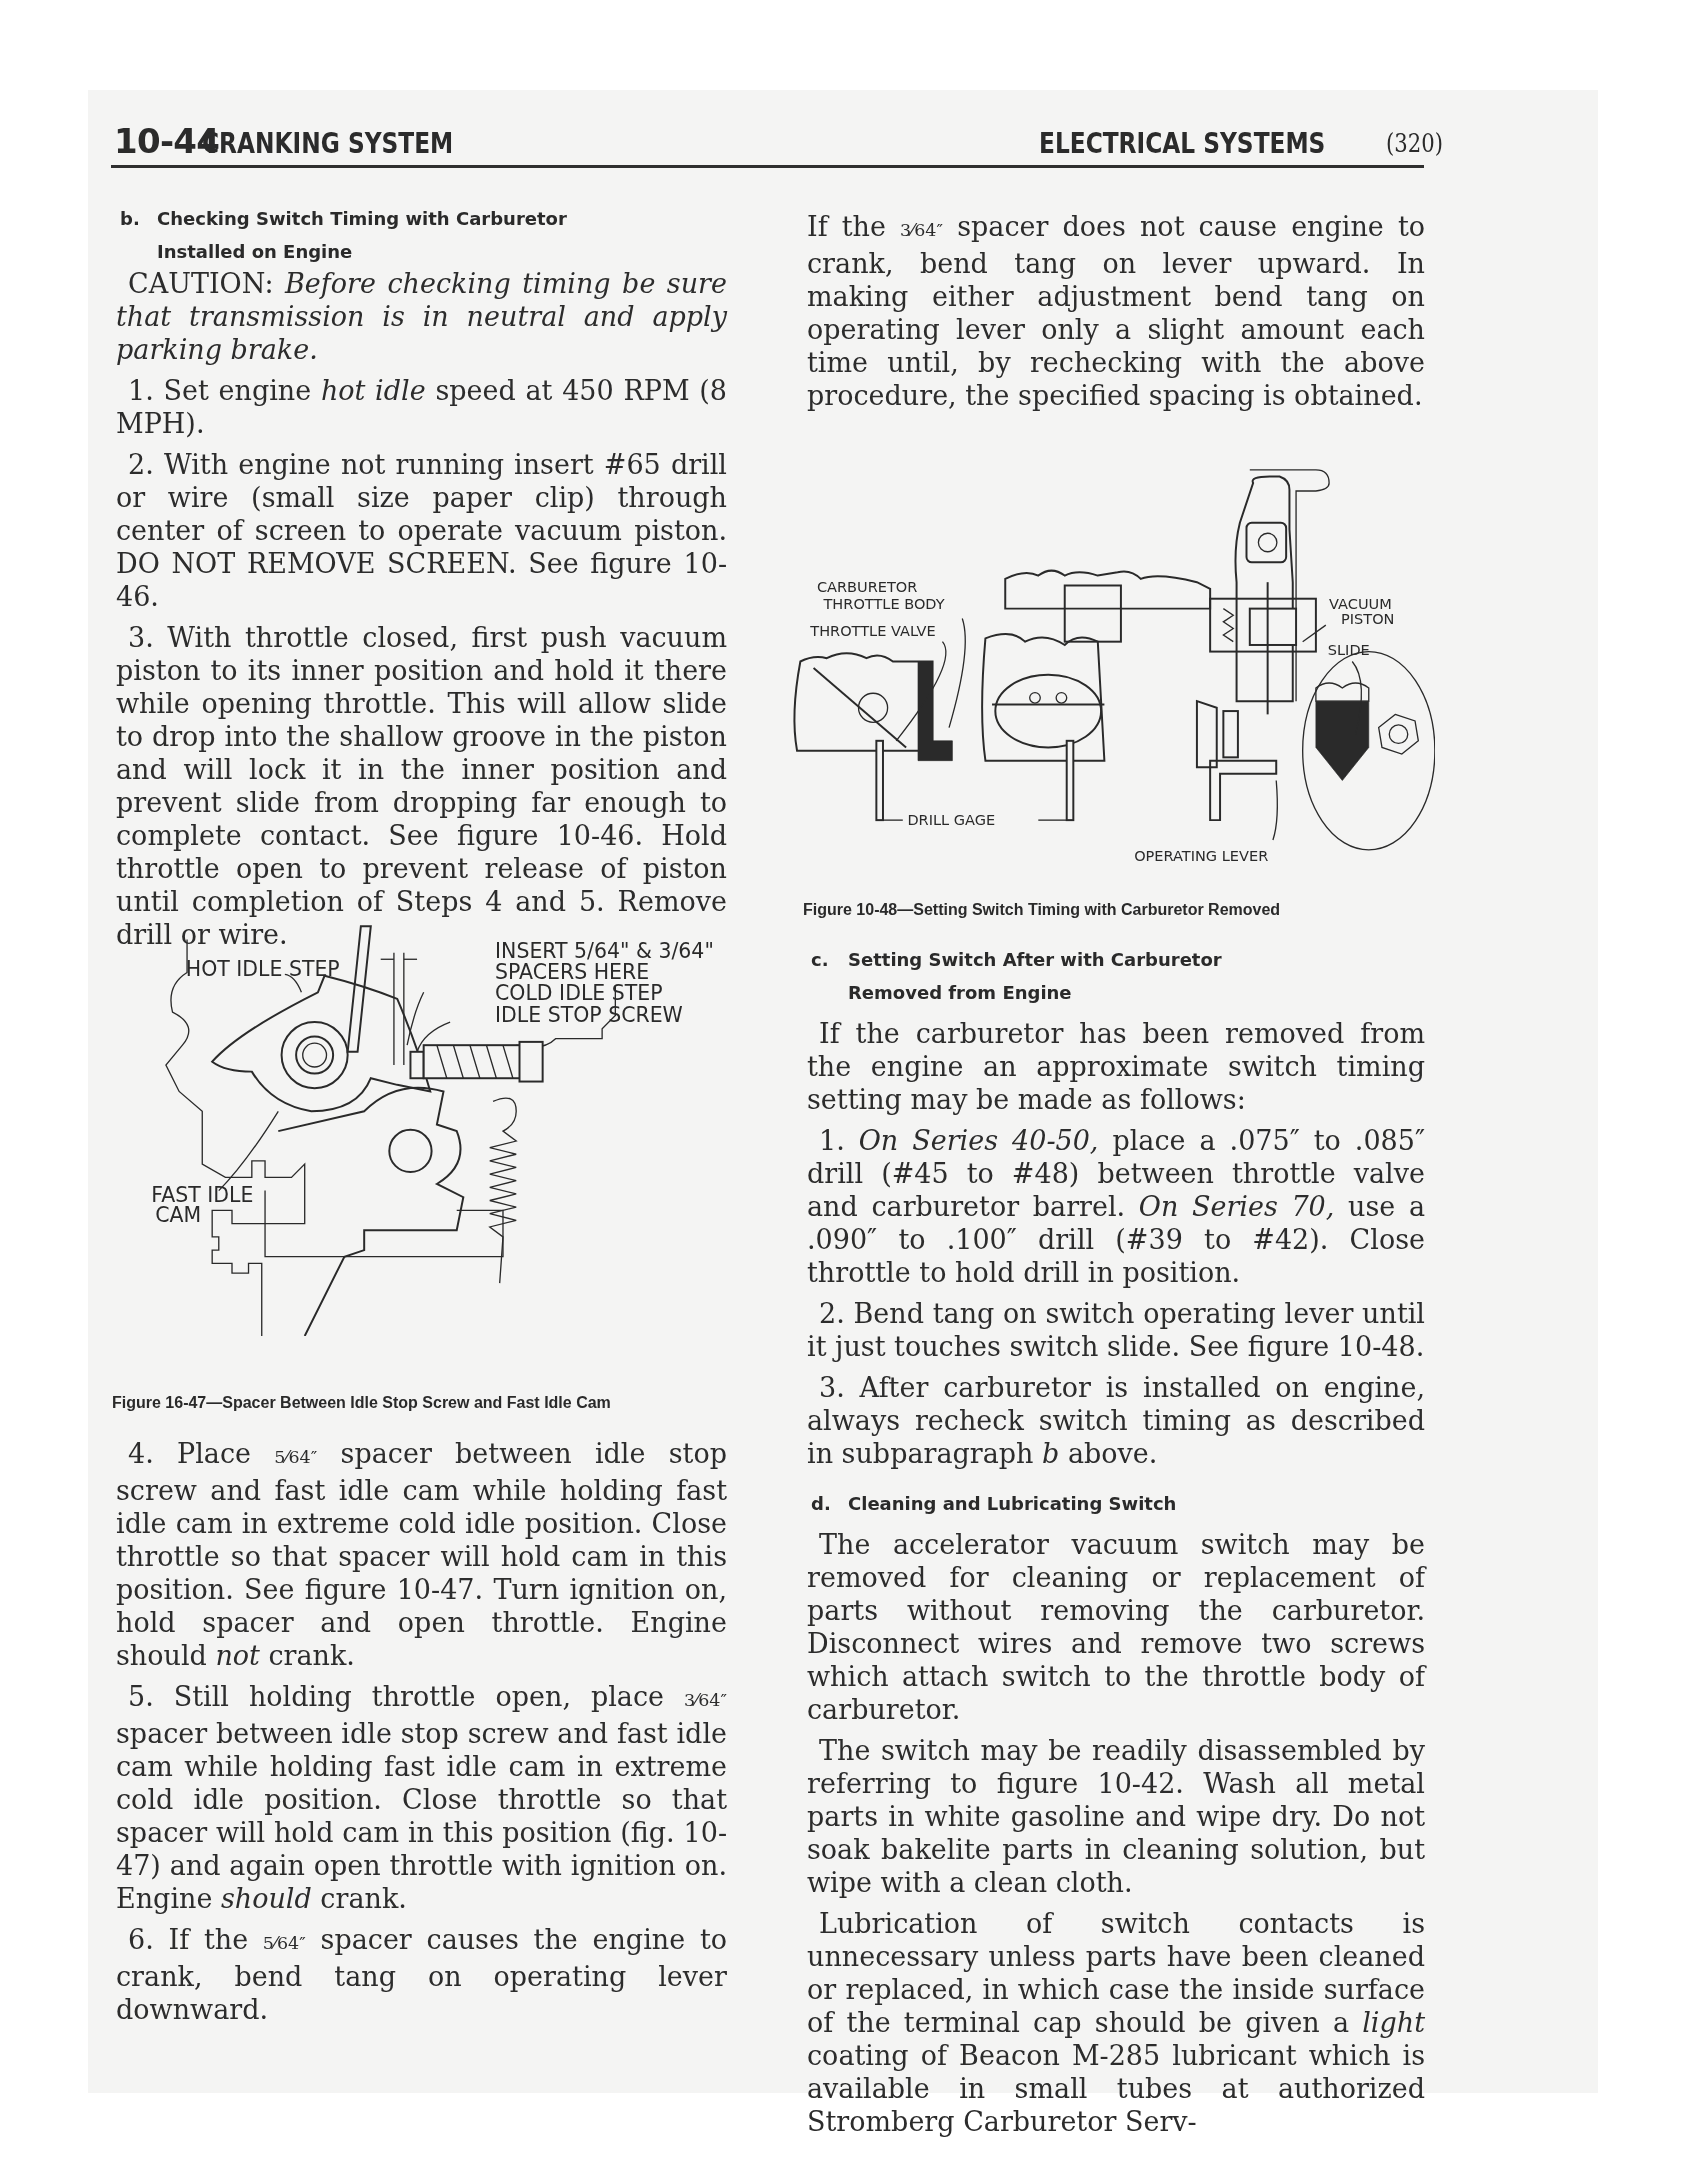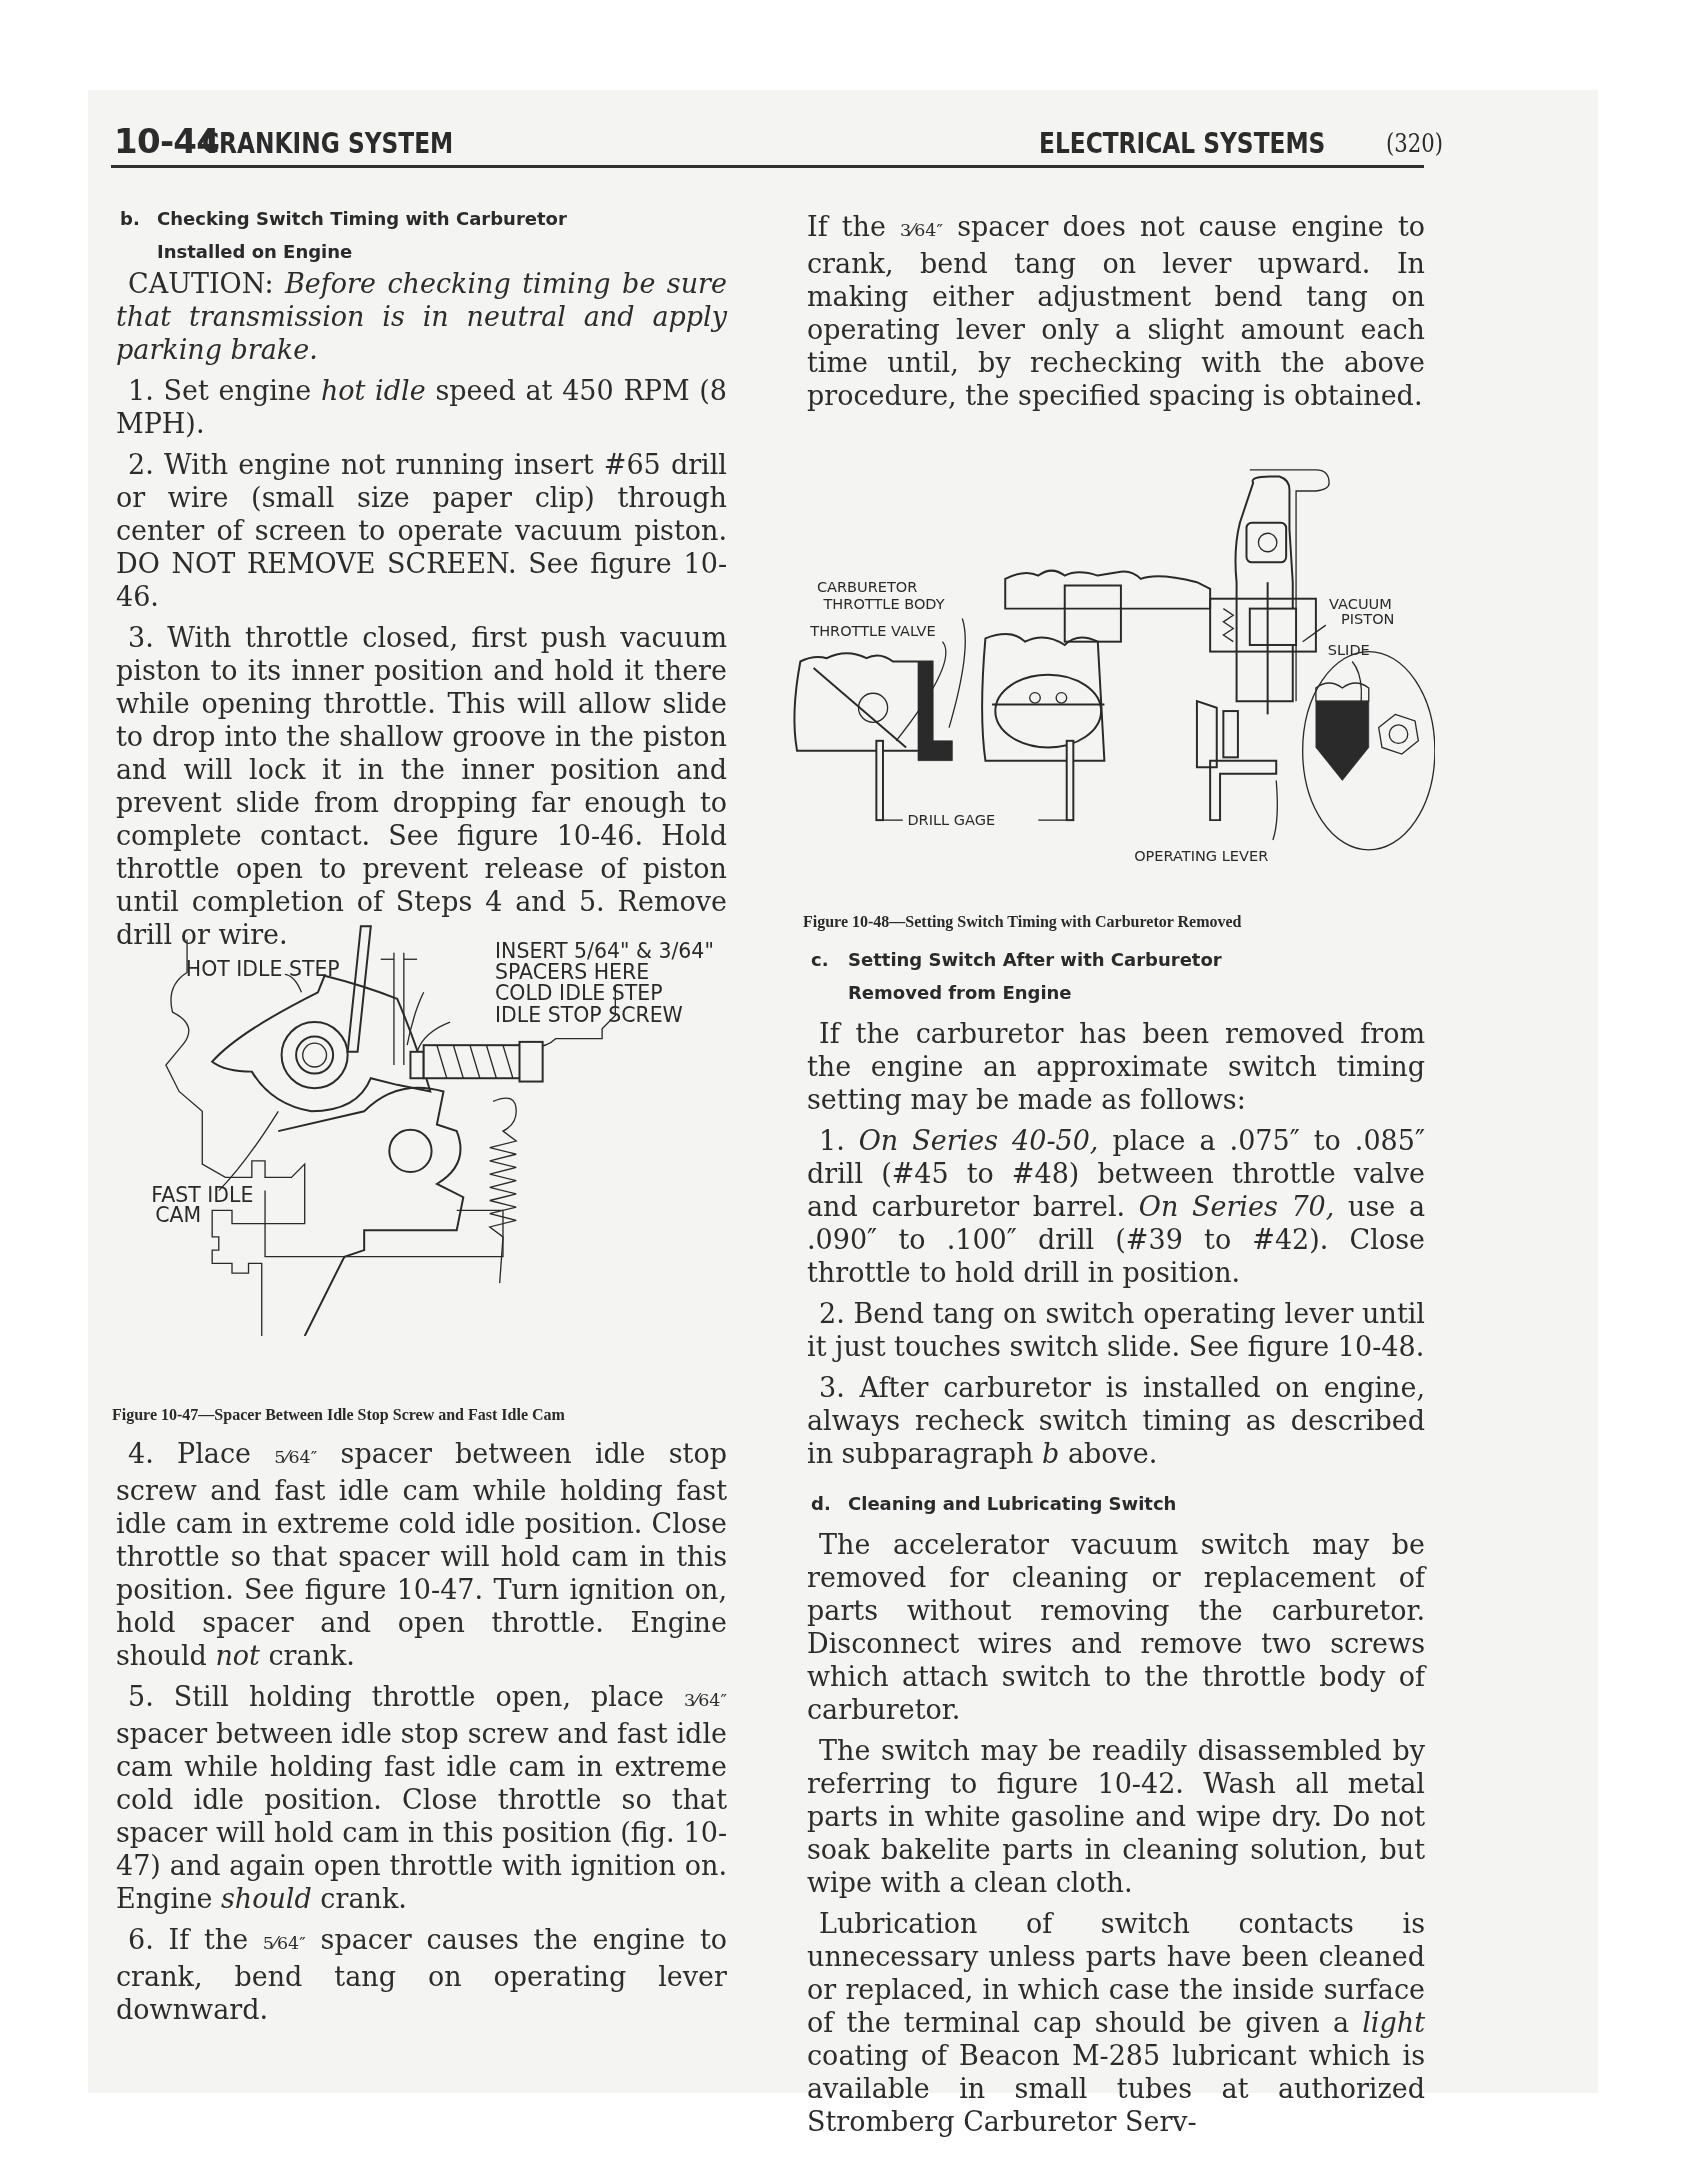--- a/index.html
+++ b/index.html
@@ -11,21 +11,21 @@
   .hdr-right { left:1039px; font-size:28.4px; top:127px; transform:scaleX(0.82); transform-origin:left; }
   .hdr-page { left:1386px; font-size:26.5px; top:127px; font-family:"DejaVu Serif", serif; font-weight:normal; transform:scaleX(0.8); transform-origin:left; }
   .rule { position:absolute; left:111px; top:165px; width:1313px; height:3.3px; background:#2f2f2f; }
   .col { position:absolute; font-family:"DejaVu Serif", serif; color:#2c2c2c; }
   .col-left { left:108px; width:627px; }
   .col-right { left:799px; width:634px; }
   .p { font-size:27px; line-height:33px; text-align:justify; margin:8px; }
   .hd { font-family:"DejaVu Sans", sans-serif; font-weight:bold; font-size:18px; line-height:33px; color:#2a2a2a; margin:0; }
   .hd .lbl { display:inline-block; width:37px; padding-left:12px; }
   .hd .cont { padding-left:49px; display:block; }
-  .cap { font-family:Liberation Serif, serif; font-weight:bold; font-size:16px; color:#2a2a2a; white-space:nowrap; position:absolute;margin-top:12px; }
+  .cap { font-family:Liberation Sans, sans-serif; font-weight:bold; font-size:16px; color:#2a2a2a; white-space:nowrap; position:absolute; }
   em { font-style:italic; }
   .frac { font-size:0.65em; }
   .block { position:absolute; }
   .lab { font-family:"DejaVu Sans", sans-serif; font-size:31px; fill:#2a2a2a; }
   .lab-s { font-family:"DejaVu Sans", sans-serif; font-size:22px; fill:#2a2a2a; }
   svg .ln { stroke:#2a2a2a; fill:none; stroke-width:3; }
   svg .thin { stroke:#2a2a2a; fill:none; stroke-width:2; }
   svg .blk { fill:#2a2a2a; stroke:#2a2a2a; }
   svg .wht { fill:#f4f4f3; stroke:#2a2a2a; stroke-width:3; }
 </style>
@@ -94,21 +94,21 @@
 
     <text class="lab" x="60" y="95">HOT IDLE STEP</text>
     <text class="lab" x="528" y="68">INSERT 5/64" &amp; 3/64"</text>
     <text class="lab" x="528" y="100">SPACERS HERE</text>
     <text class="lab" x="528" y="132">COLD IDLE STEP</text>
     <text class="lab" x="528" y="165">IDLE STOP SCREW</text>
     <text class="lab" x="8" y="437">FAST IDLE</text>
     <text class="lab" x="14" y="468">CAM</text>
   </svg>
 </div>
-<div class="cap" style="left:112px; top:1394px;">Figure 10-47—Spacer Between Idle Stop Screw and Fast Idle Cam</div>
+<div class="cap" style="left:112px; top:1394px;">Figure 16-47—Spacer Between Idle Stop Screw and Fast Idle Cam</div>
 
 <div class="col col-left" style="top:1429px;">
   <p class="p">
     <span style="padding-left:12px;">4. Place </span><span class="frac">5⁄64″</span><span> spacer between idle stop screw and fast idle cam while holding fast idle cam in extreme cold idle position. Close throttle so that spacer will hold cam in this position. See figure 10-47. Turn ignition on, hold spacer and open throttle. Engine should </span><em>not</em><span> crank.</span>
   </p>
   <p class="p">
     <span style="padding-left:12px;">5. Still holding throttle open, place </span><span class="frac">3⁄64″</span><span> spacer between idle stop screw and fast idle cam while holding fast idle cam in extreme cold idle position. Close throttle so that spacer will hold cam in this position (fig. 10-47) and again open throttle with ignition on. Engine </span><em>should</em><span> crank.</span>
   </p>
   <p class="p">
     <span style="padding-left:12px;">6. If the </span><span class="frac">5⁄64″</span><span> spacer causes the engine to crank, bend tang on operating lever downward.</span>

